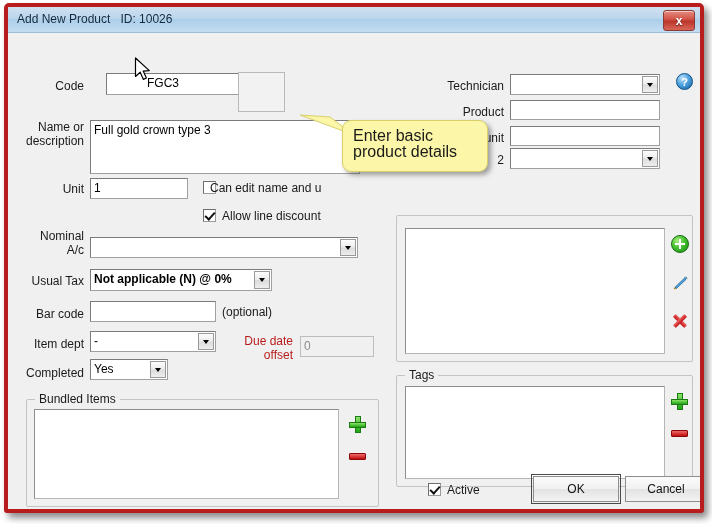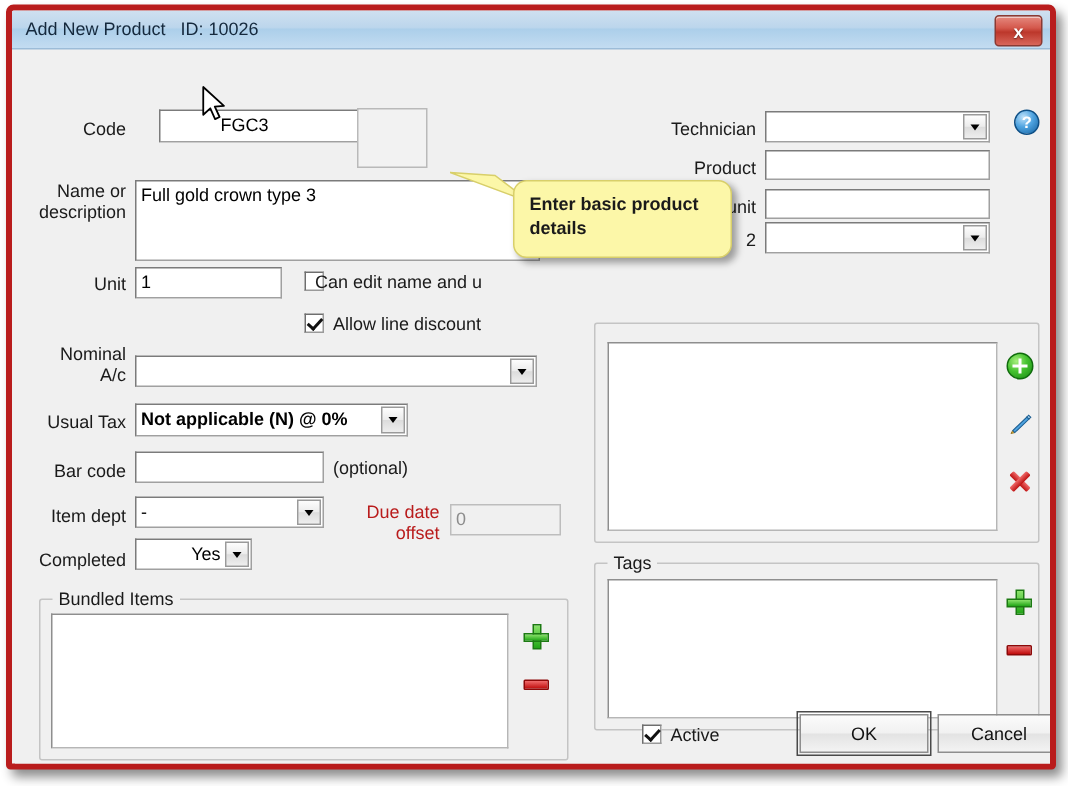--- a/index.html
+++ b/index.html
@@ -257,23 +257,22 @@
     background: #fcf7a8;
     border: 1px solid #d8cf6a;
     border-radius: 9px;
     box-shadow: 3px 3px 5px rgba(0,0,0,0.35);
     box-sizing: border-box;
     z-index: 60;
   }
   #callout .ctext {
     position: absolute;
     left: 10px; top: 7px; right: 6px;
-    font-size: 12px; color: #1a1a1a;
+    font-size: 16px; color: #1a1a1a;
     line-height: 16px;
-    font-weight: bold;
   }
   #callout-tail {
     position: absolute;
     left: 292px; top: 106px;
     width: 56px; height: 24px;
     z-index: 59;
   }
 
   
   #cursor { position: absolute; left: 126px; top: 50px; width: 20px; height: 28px; z-index: 80; }
@@ -330,21 +329,21 @@
     <div class="combo" style="left:80px; top:297px; width:126px; height:21px;">
       <span>-</span>
       <span class="arrowbox"></span>
     </div>
 
     <div class="lbl disabled" style="left:215px; top:300px; width:68px;">Due date
 offset</div>
     <div class="txt disabled" style="left:290px; top:302px; width:74px; height:21px;">0</div>
 
     <div class="lbl" style="left:6px; top:332px; width:68px;">Completed</div>
-    <div class="combo" style="left:80px; top:325px; width:78px; height:21px;text-align:right;">
+    <div class="combo" style="left:80px; top:325px; width:78px; height:21px;">
       <span>Yes</span>
       <span class="arrowbox"></span>
     </div>
 
     <div class="group" style="left:16px; top:365px; width:353px; height:108px;">
       <span class="gtitle">Bundled Items</span>
       <div class="listbox" style="left:7px; top:9px; width:305px; height:90px;"></div>
       <div class="iconbtn" style="left:322px; top:16px;">
         <span class="plus-cross">
             <i class="b1"></i>

